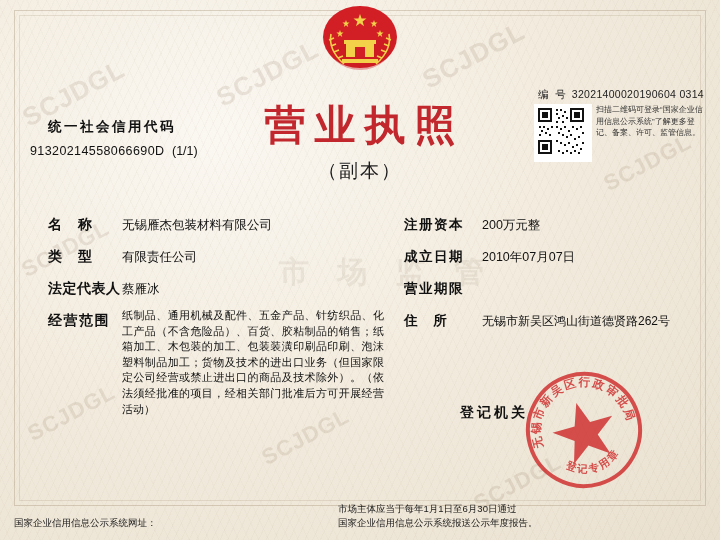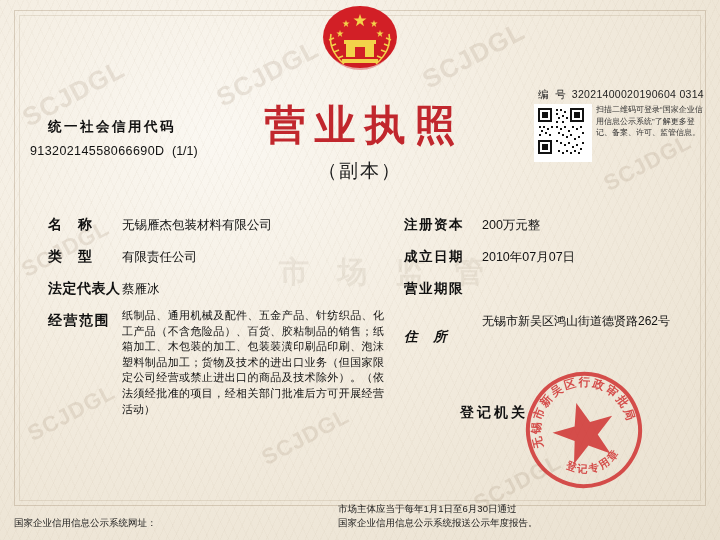--- a/index.html
+++ b/index.html
@@ -242,21 +242,21 @@
   <div class="scope-box">纸制品、通用机械及配件、五金产品、针纺织品、化工产品（不含危险品）、百货、胶粘制品的销售；纸箱加工、木包装的加工、包装装潢印刷品印刷、泡沫塑料制品加工；货物及技术的进出口业务（但国家限定公司经营或禁止进出口的商品及技术除外）。（依法须经批准的项目，经相关部门批准后方可开展经营活动）</div>
 
   <div class="R" style="top:216px;letter-spacing:1.5px;">注册资本</div>
   <div class="RV" style="top:217px;">200万元整</div>
 
   <div class="R" style="top:248px;letter-spacing:1.5px;">成立日期</div>
   <div class="RV" style="top:249px;">2010年07月07日</div>
 
   <div class="R" style="top:280px;letter-spacing:1.5px;">营业期限</div>
 
-  <div class="R lab4" style="top:328px;font-style:italic;">住    所</div>
+  <div class="R lab4" style="top:312px;">住    所</div>
   <div class="RV" style="top:313px;font-size:12px;">无锡市新吴区鸿山街道德贤路262号</div>
 
   <div class="reg-auth">登记机关</div>
 
   <div class="seal">
     <svg viewBox="0 0 124 124" width="124" height="124" style="transform:rotate(-16deg)">
       <g opacity=".82">
         <circle cx="62" cy="62" r="56" fill="none" stroke="#cf2b2b" stroke-width="4"></circle>
         <polygon points="62,34 70,56 93,56 74,70 81,92 62,78 43,92 50,70 31,56 54,56" fill="#cf2b2b"></polygon>
         <path id="arcTop" d="M 18 62 A 44 44 0 0 1 106 62" fill="none"></path>

